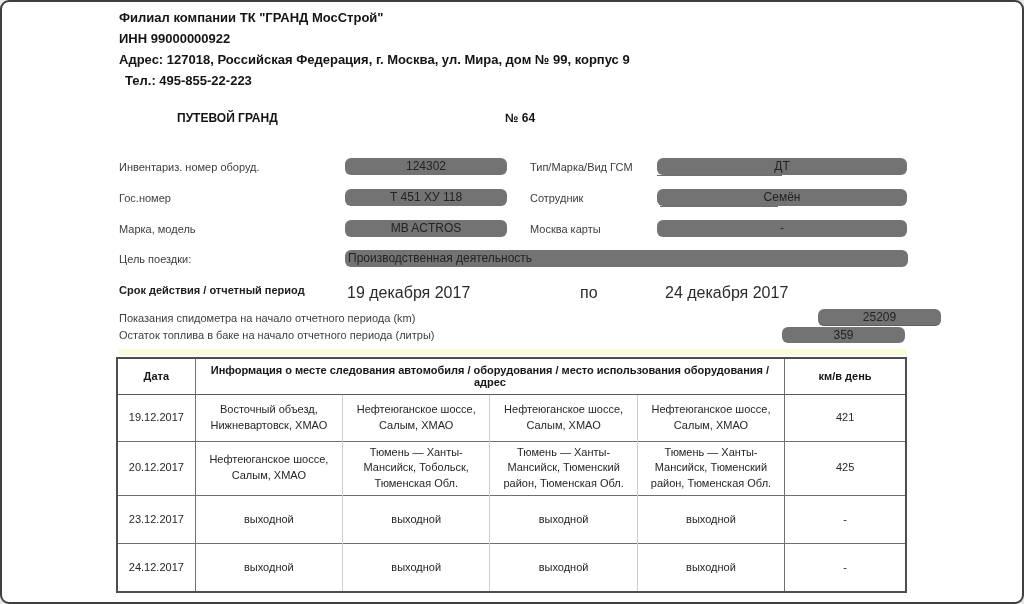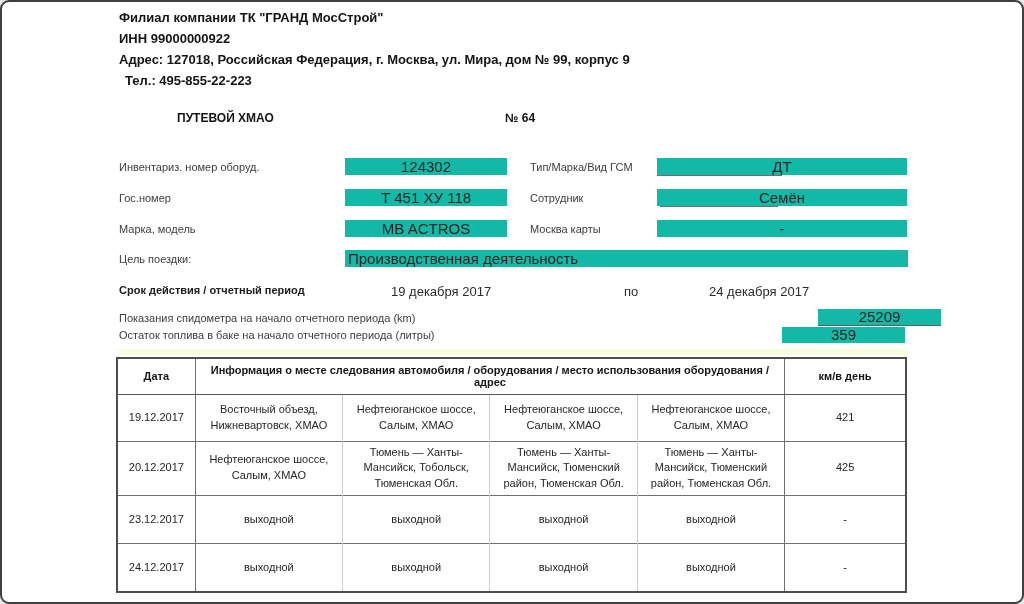--- a/index.html
+++ b/index.html
@@ -12,27 +12,28 @@
     border-radius:9px;
     overflow:hidden;
     font-family:"Liberation Sans","DejaVu Sans",sans-serif;
     color:#2b2b2b;
   }
   .abs{position:absolute;}
   .hline{font-weight:bold;font-size:13px;color:#141414;white-space:nowrap;}
   .doctitle{font-weight:bold;font-size:12px;color:#141414;white-space:nowrap;}
   .lbl{font-size:11px;color:#3d3d3d;white-space:nowrap;}
   .lbl-b{font-size:11px;font-weight:bold;color:#202020;white-space:nowrap;}
-  .val{font-size:13px;color:#2b2b2b;white-space:nowrap;margin-left:44px;}
+  .val{font-size:16px;color:#2b2b2b;white-space:nowrap;}
   .yf{
-    background:#14b8a6;
+    background:#737373;
     height:17px;line-height:17px;
-    font-size:15px;color:#232323;
+    font-size:12px;color:#232323;
     text-align:center;white-space:nowrap;
     overflow:hidden;
+    border-radius:6px;
   }
   .yf.left-align{text-align:left;padding-left:3px;}
   .uline{background:#6e6e6e;height:1px;}
   .strip{background:#fafadc;height:6px;}
   .odo{border-bottom:1px solid #5f5f5f;}
   table.route{
     border-collapse:collapse;table-layout:fixed;
     width:791px;
     font-size:11px;color:#262626;
   }
@@ -54,21 +55,21 @@
 </head>
 <body>
 
 <div class="page">
 
   <div class="abs hline" style="left:117px;top:8px;">Филиал компании ТК "ГРАНД МосСтрой"</div>
   <div class="abs hline" style="left:117px;top:29px;">ИНН 99000000922</div>
   <div class="abs hline" style="left:117px;top:50px;">Адрес: 127018, Российская Федерация, г. Москва, ул. Мира, дом № 99, корпус 9</div>
   <div class="abs hline" style="left:117px;top:71px;margin-left:6px;">Тел.: 495-855-22-223</div>
 
-  <div class="abs doctitle" style="left:175px;top:109px;">ПУТЕВОЙ ХМАО</div>
+  <div class="abs doctitle" style="left:175px;top:109px;">ПУТЕВОЙ ГРАНД</div>
   <div class="abs doctitle" style="left:503px;top:109px;">№ 64</div>
 
   <div class="abs lbl" style="left:117px;top:159px;">Инвентариз. номер оборуд.</div>
   <div class="abs yf" style="left:343px;top:156px;width:162px;">124302</div>
 
   <div class="abs lbl" style="left:117px;top:190px;">Гос.номер</div>
   <div class="abs yf" style="left:343px;top:187px;width:162px;">Т 451 ХУ 118</div>
 
   <div class="abs lbl" style="left:117px;top:221px;">Марка, модель</div>
   <div class="abs yf" style="left:343px;top:218px;width:162px;">MB ACTROS</div>

